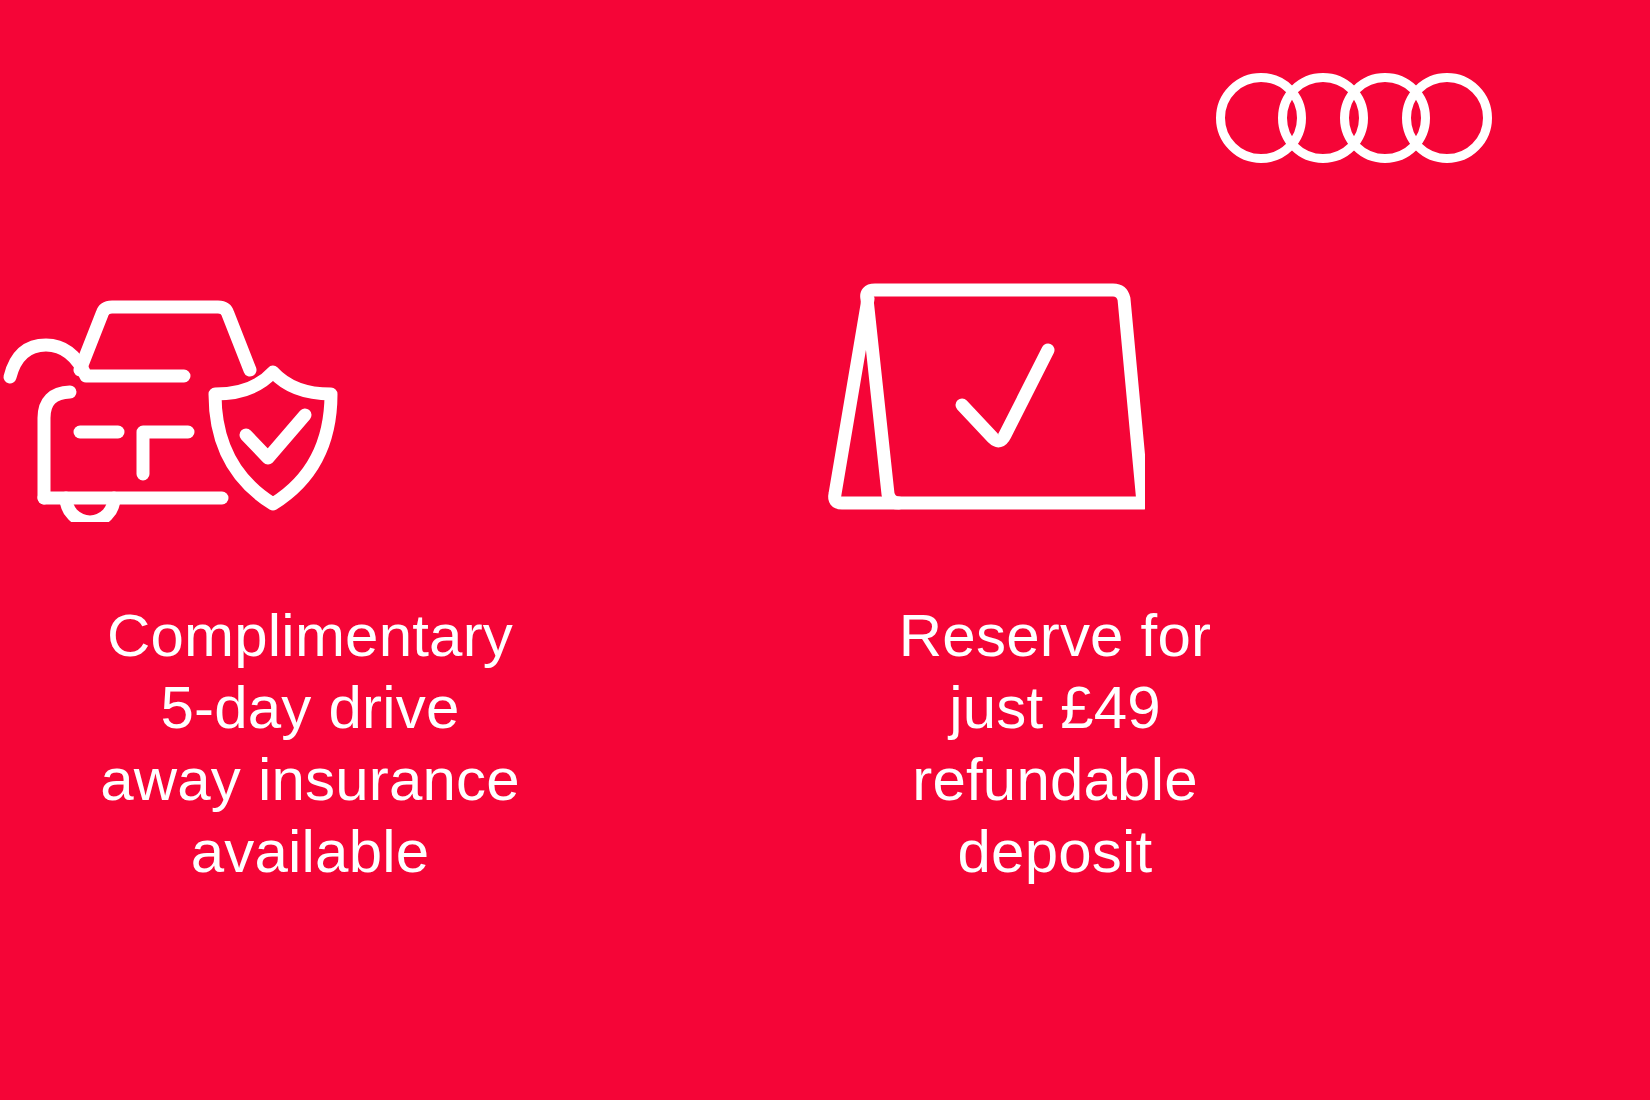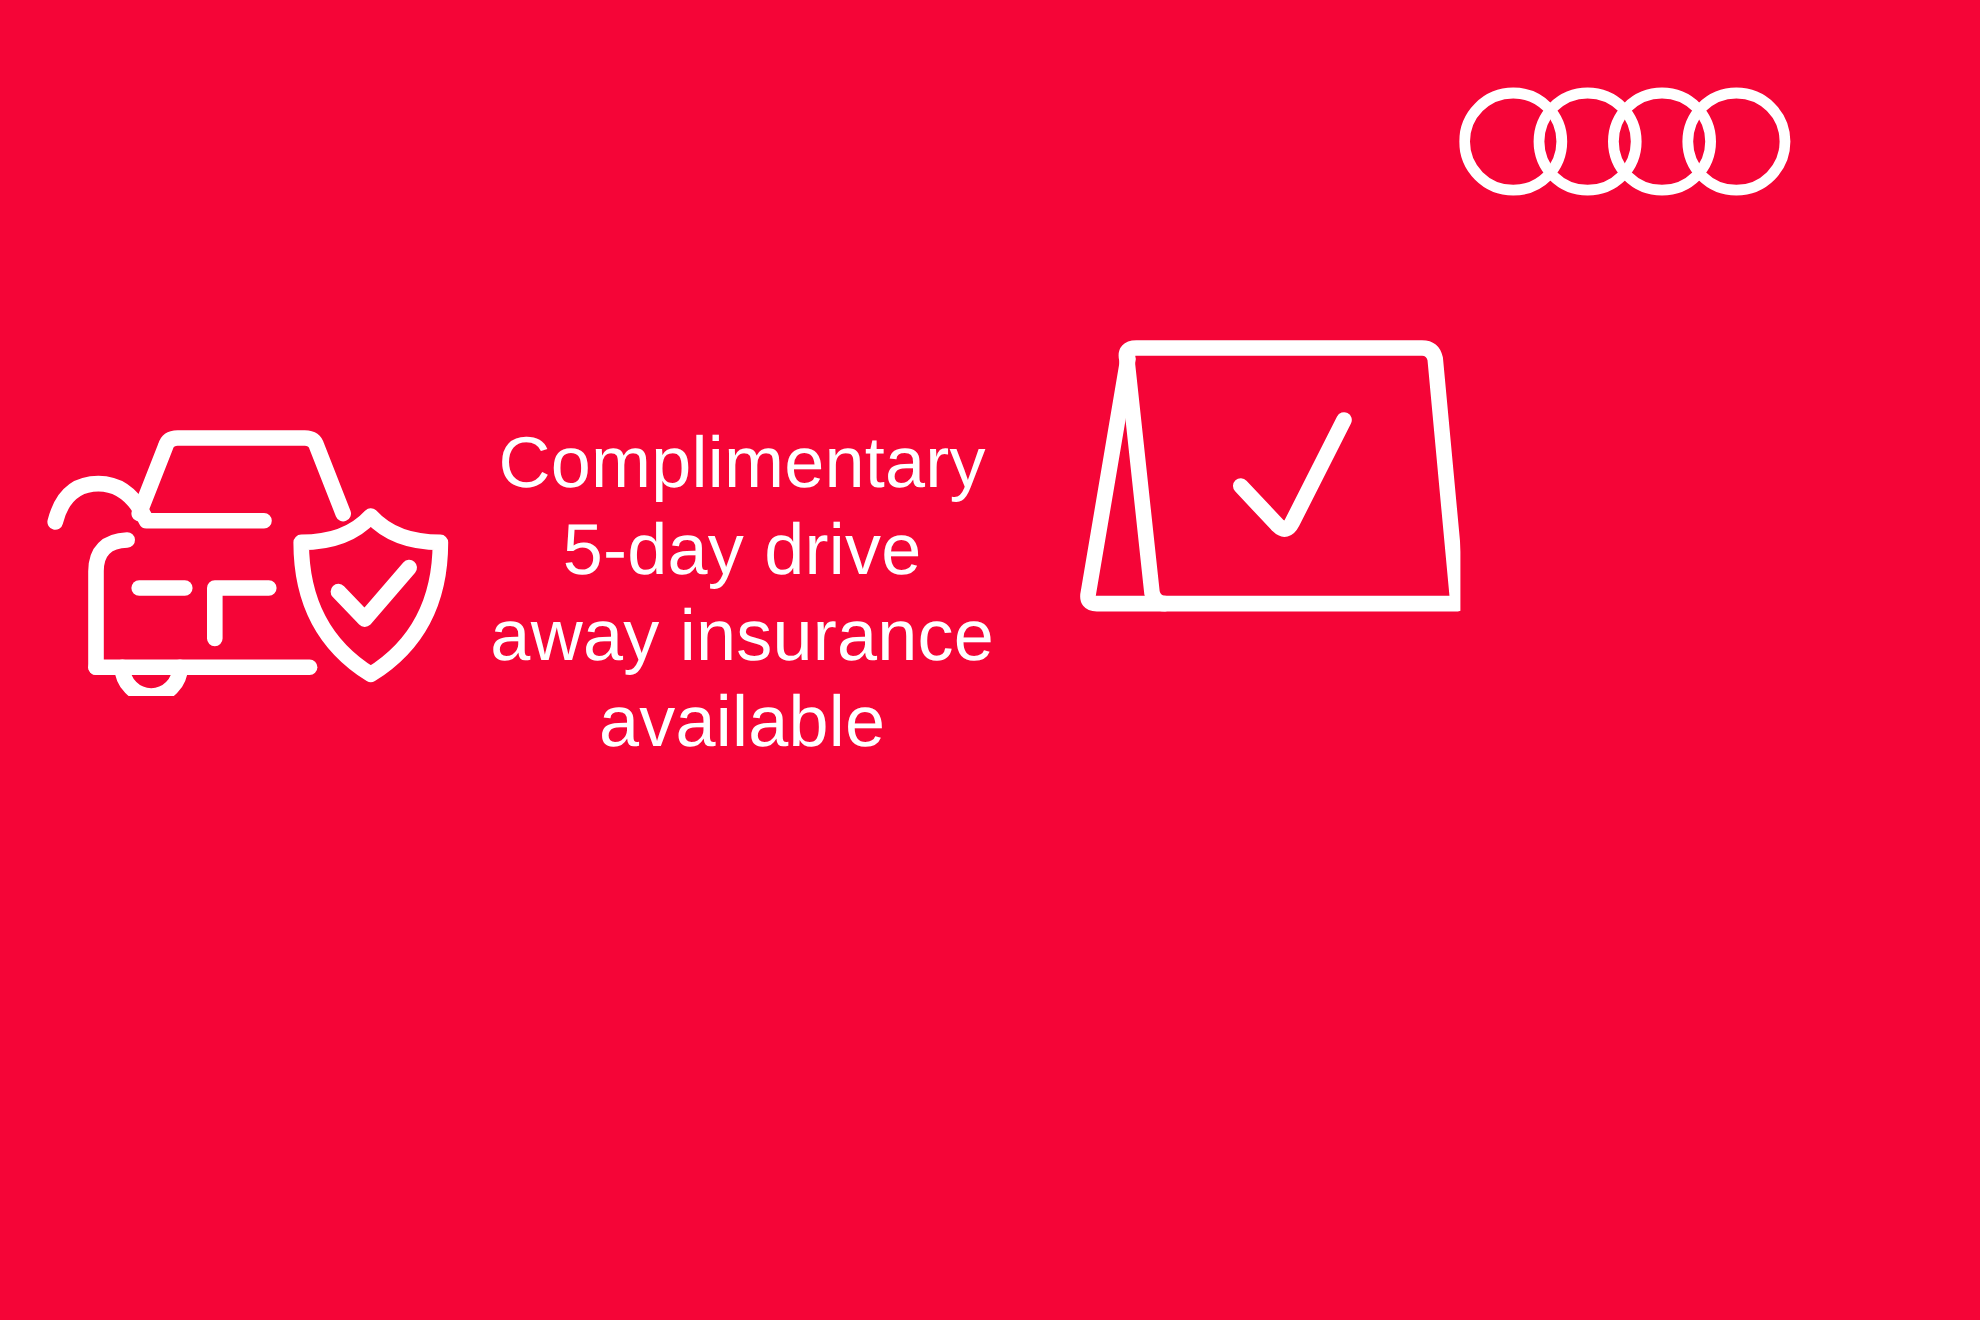--- a/index.html
+++ b/index.html
@@ -41,23 +41,23 @@
     width: 1650px;
     height: 1100px;
     display: flex;
     flex-direction: row;
     align-items: flex-start;
   }
   .feature {
     width: 50%;
     box-sizing: border-box;
     display: flex;
-    align-items: center;
+    flex-direction: column;
+    align-items: flex-start;
     padding-top: 272px;
-    margin-left: 36px;
   }
   .feature-icon {
     height: 250px;
     display: flex;
     align-items: center;
     justify-content: center;
   }
   .feature-icon svg { display: block; }
 
   .feature-text {
@@ -129,16 +129,20 @@
           <g stroke="#FFFFFF" stroke-width="13" stroke-linecap="round" stroke-linejoin="round" fill="none">
 
             <path d="M50 18 L288 18 Q297 18 299 27 L318 231 L74 231 Q65 231 63 222 L42 27 Q40 18 50 18 Z"></path>
 
             <path d="M43 27 L10 222 Q8 231 17 231 L74 231"></path>
 
             <path d="M137 133 L168 166 Q175 173 180 163 L223 78"></path>
           </g>
         </svg>
       </div>
+      <div class="feature-text">Reserve for
+just £49
+refundable
+deposit</div>
     </div>
 
   </div>
 </div>
 
 </body></html>

